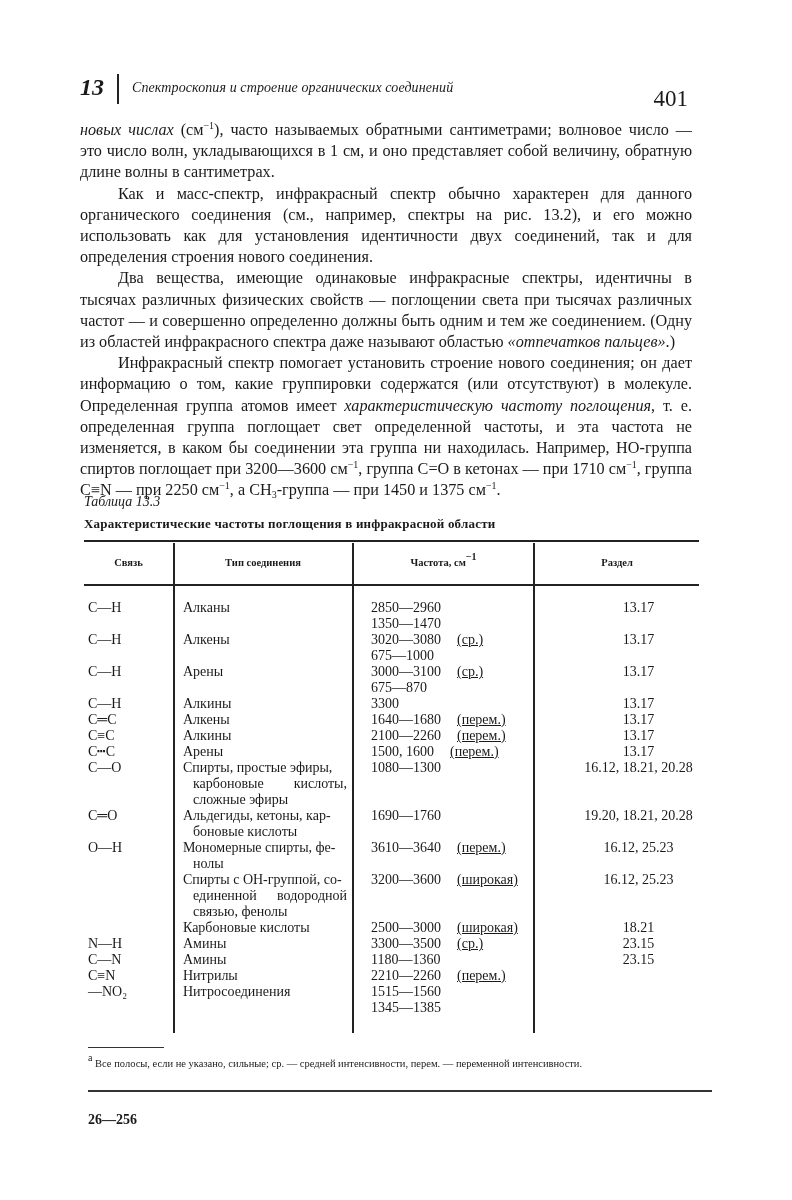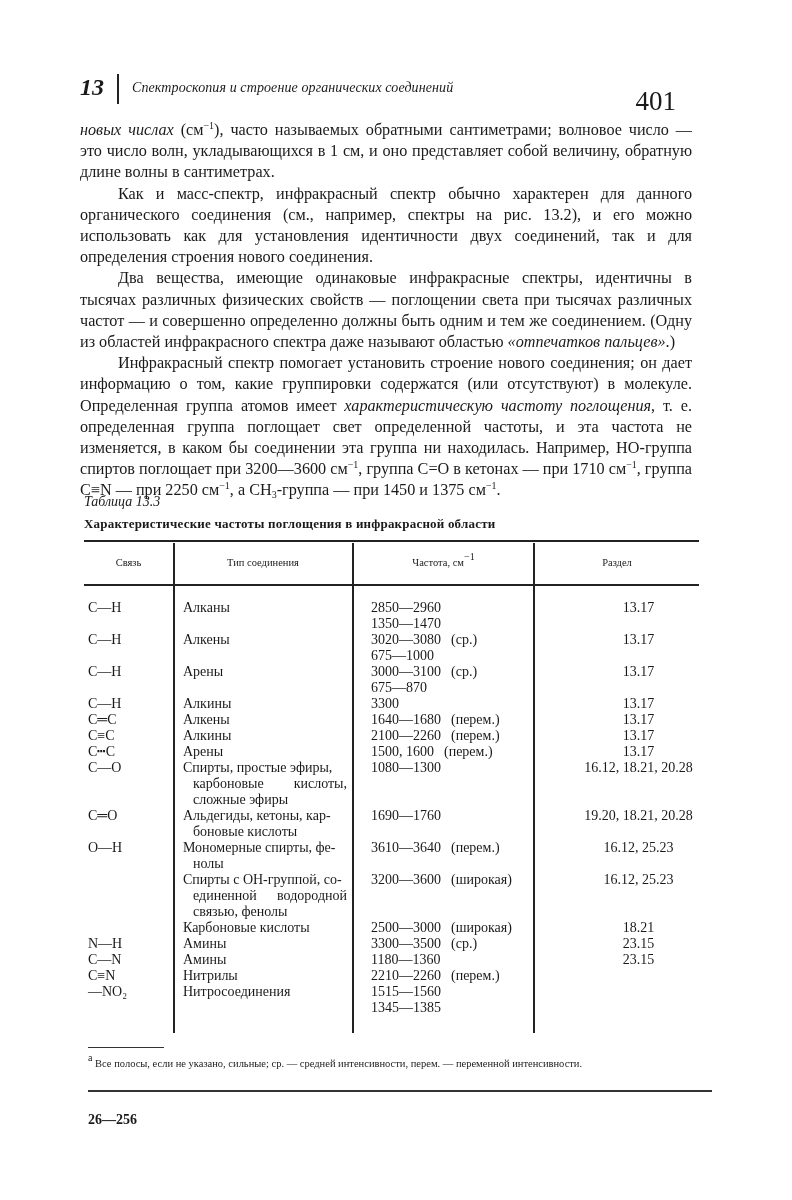--- a/index.html
+++ b/index.html
@@ -8,52 +8,52 @@
     font-family: "Liberation Serif", "DejaVu Serif", serif;
     position: relative; overflow: hidden;
   }
   .page { position: absolute; left: 0; top: 0; width: 644px; height: 1200px; }
 
   
   .run-head { position: absolute; left: 80px; top: 72px; width: 612px; height: 40px; }
   .chapter-num { position: absolute; left: 0; top: 2px; font-size: 24px; font-style: italic; font-weight: bold; }
   .head-bar { position: absolute; left: 37px; top: 2px; width: 2px; height: 30px; background: #222; }
   .running-title { position: absolute; left: 52px; top: 8px; font-size: 14px; font-style: italic; letter-spacing: 0.1px; }
-  .page-number { position: absolute; right: 16px; top: 14px; font-size: 27px; }
+  .page-number { position: absolute; right: 4px; top: 14px; font-size: 23px; }
 
   
   .body-text { position: absolute; left: 80px; top: 120px; width: 612px; font-size: 16.2px; line-height: 21.2px; text-align: justify; }
   .body-text p { margin: 0; }
   .body-text p.indent { text-indent: 38px; }
   .body-text p.first { text-indent: 0; }
   .it { font-style: italic; }
   sup { font-size: 10px; line-height: 0; vertical-align: 6px; }
   sub { font-size: 10px; line-height: 0; vertical-align: -3px; }
 
   
   .table-label { position: absolute; left: 84px; top: 494px; font-size: 14px; font-style: italic; }
   .table-title { position: absolute; left: 84px; top: 516px; font-size: 13px; font-weight: bold; letter-spacing: 0.2px; }
 
   
   .tbl { position: absolute; left: 84px; top: 540px; width: 615px; height: 495px; }
   .rule-top { position: absolute; left: 0; top: 0; width: 615px; height: 2px; background: #222; }
   .rule-head { position: absolute; left: 0; top: 44px; width: 615px; height: 2px; background: #222; }
   .vline { position: absolute; width: 1.5px; background: #222; top: 3px; height: 490px; }
   .v1 { left: 89px; } .v2 { left: 268px; } .v3 { left: 449px; }
-  .th { position: absolute; top: 17px; font-size: 10.5px; font-weight: normal; text-align: center; }
+  .th { position: absolute; top: 17px; font-size: 10.5px; font-weight: bold; text-align: center; }
   .th1 { left: 0; width: 89px; } .th2 { left: 90px; width: 178px; } .th3 { left: 270px; width: 179px; } .th4 { left: 451px; width: 164px; }
 
   .rows { position: absolute; left: 0; top: 60px; width: 615px; font-size: 14px; line-height: 16px; }
   .row { position: relative; display: flex; }
   .c1 { width: 89px; padding-left: 4px; box-sizing: border-box; }
   .c2 { width: 180px; padding-left: 10px; padding-right: 6px; box-sizing: border-box; text-align: justify; }
   .c2 .cont { display: block; padding-left: 10px; }
   .c3 { width: 181px; padding-left: 18px; box-sizing: border-box; }
   .c4 { width: 165px; text-align: center; box-sizing: border-box; padding-left: 44px; }
-  .note { margin-left: 10px; }
+  .note { margin-left: 16px; text-decoration: underline; }
 
   
   .fn-rule { position: absolute; left: 88px; top: 1047px; width: 76px; height: 1px; background: #333; }
   .footnote { position: absolute; left: 88px; top: 1056px; width: 624px; font-size: 10.5px; line-height: 15px; text-align: justify; }
   .bottom-rule { position: absolute; left: 88px; top: 1090px; width: 624px; height: 1.5px; background: #333; }
   .signature { position: absolute; left: 88px; top: 1112px; font-size: 14px; font-weight: bold; }
 </style>
 </head>
 <body>
 

